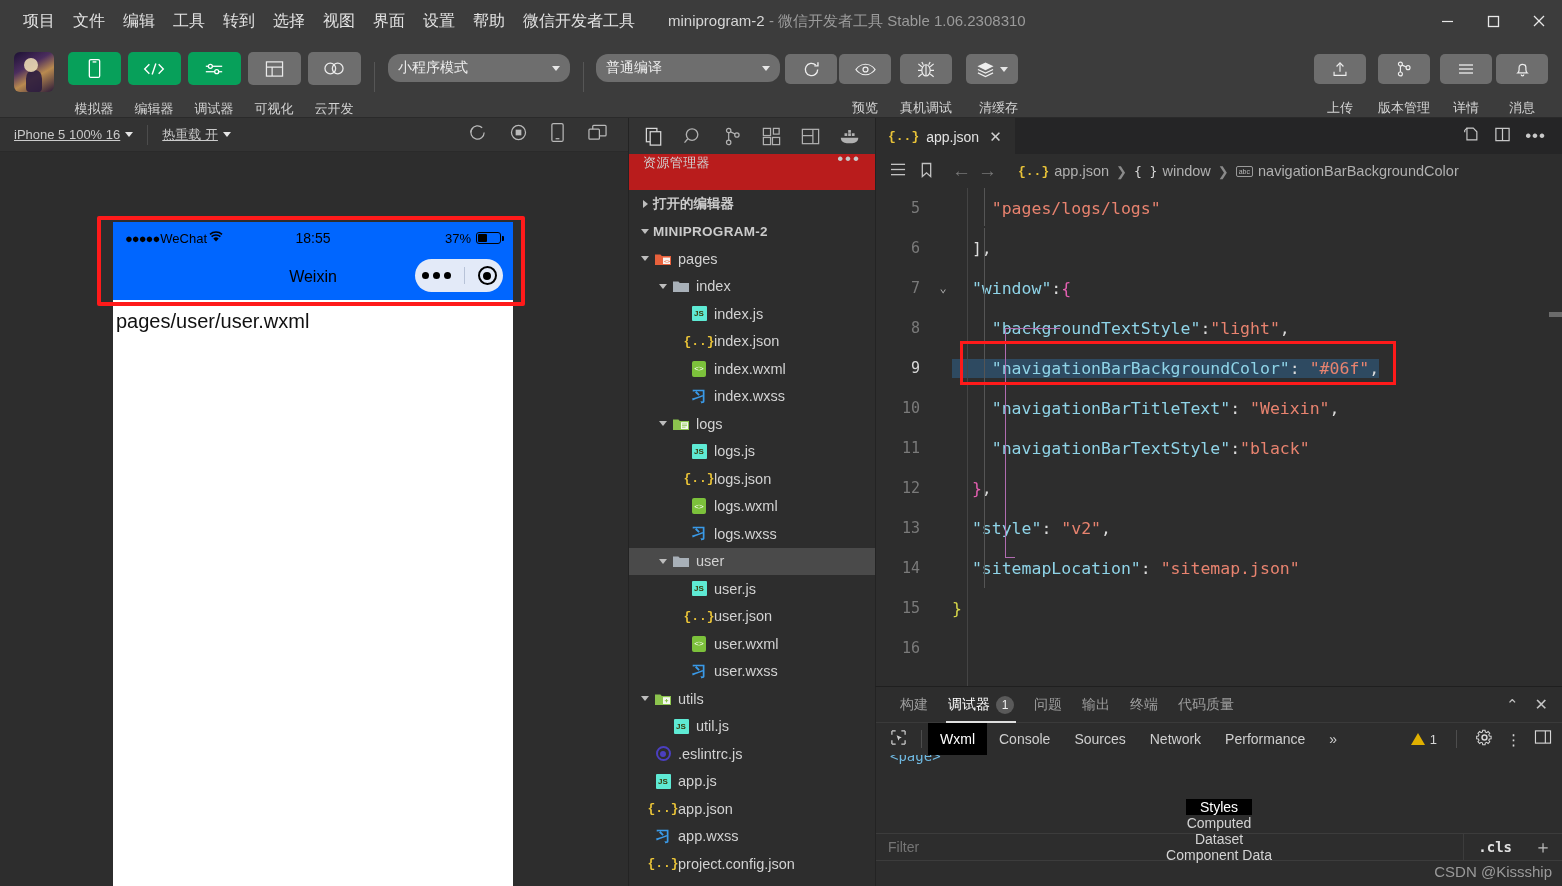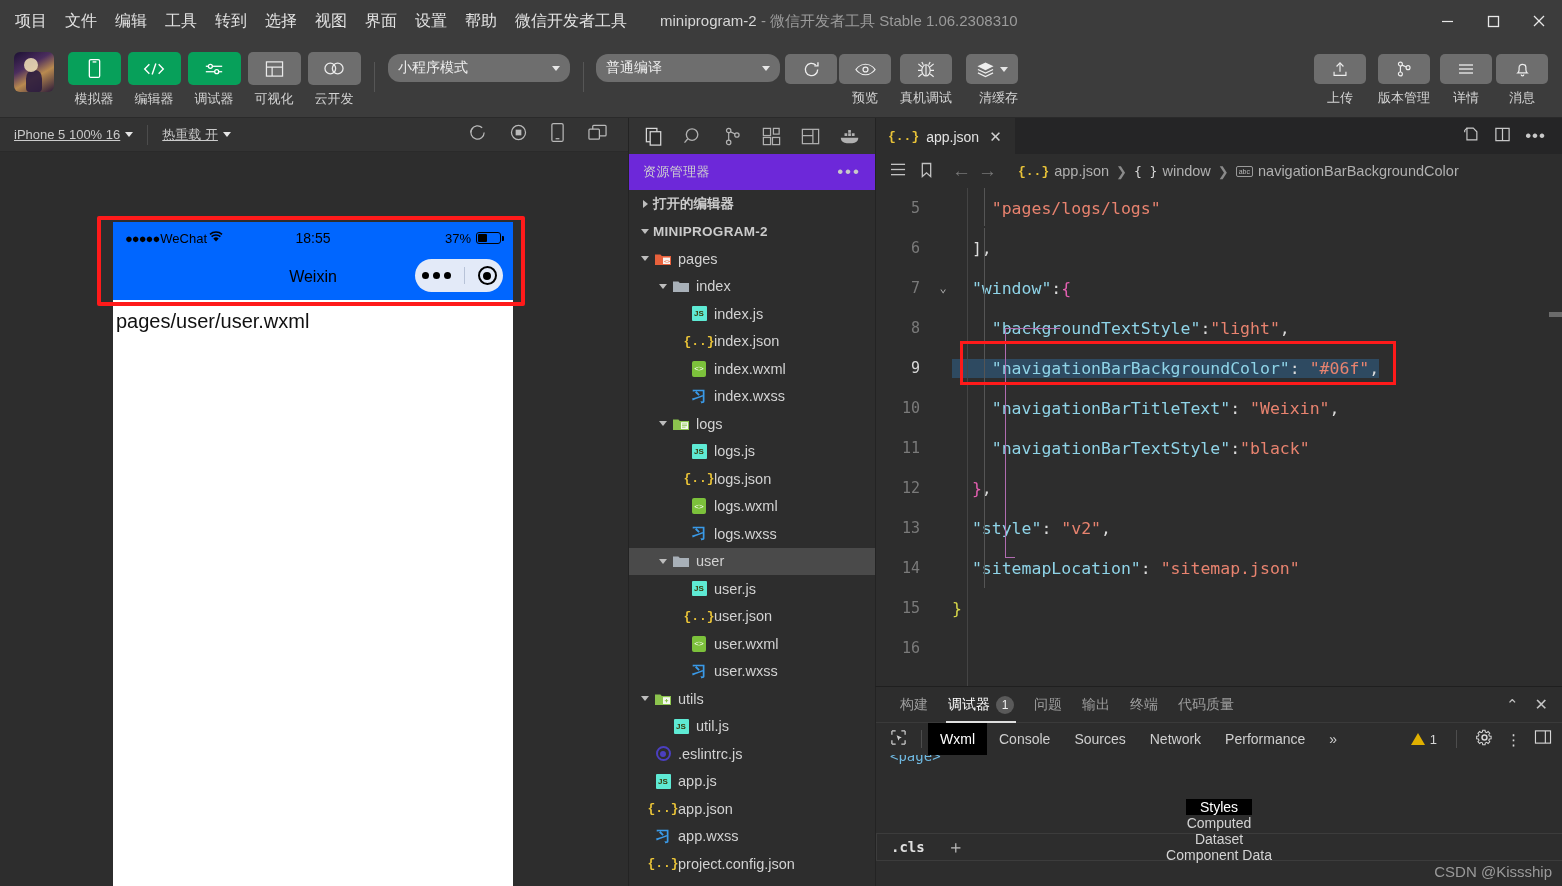--- a/index.html
+++ b/index.html
@@ -12,21 +12,21 @@
     -webkit-font-smoothing: antialiased;
   }
   #app { position: relative; width: 1562px; height: 886px; }
 
   
   .titlebar {
     position: absolute; left: 0; top: 0; width: 1562px; height: 42px;
     background: #3c3c3c;
     display: flex; align-items: center;
   }
-  .menu-list { display: flex; align-items: center; padding-left: 6px; gap: 0px; }
+  .menu-list { display: flex; align-items: center; padding-left: 14px; gap: 0px; }
   .menu-item {
     font-size: 16px; color: #e2e2e2; padding: 3px 9px; cursor: default;
     white-space: nowrap;
   }
   .win-title {
     margin-left: 24px; font-size: 15px; color: #9b9b9b; white-space: nowrap;
   }
   .win-title .proj { color: #d6d6d6; }
   .win-ctrls {
     position: absolute; right: 0; top: 0; height: 42px;
@@ -58,21 +58,21 @@
   }
 
   .tbgroup { position: absolute; display: flex; align-items: flex-start; }
   .tbitem { display: flex; flex-direction: column; align-items: center; width: 60px; }
   .tbtile {
     width: 53px; height: 33px; border-radius: 5px;
     display: flex; align-items: center; justify-content: center;
   }
   .tbtile.green { background: #07a05a; }
   .tbtile.grey  { background: #6e6e6e; }
-  .tblabel { font-size: 13px; color: #d4d4d4; margin-top: 5px; white-space: nowrap; }
+  .tblabel { font-size: 13px; color: #d4d4d4; margin-top: 15px; white-space: nowrap; }
 
   .selbox {
     height: 28px; border-radius: 12px; background: #6e6e6e;
     display: flex; align-items: center; justify-content: space-between;
     padding: 0 10px; color: #ececec; font-size: 14px;
   }
   .caret-d { width: 0; height: 0; border-left: 4px solid transparent; border-right: 4px solid transparent; border-top: 5px solid #e6e6e6; }
   .vdiv { width: 1px; height: 30px; background: #565656; }
 
   .rtile {
@@ -124,21 +124,21 @@
   .cap-dots span { width: 7px; height: 7px; background: #000; border-radius: 50%; display: block; }
   .cap-div { width: 1px; height: 17px; background: #b8c3d8; }
   .cap-circ { width: 19px; height: 19px; border: 2.5px solid #000; border-radius: 50%; display:flex;align-items:center;justify-content:center; }
   .cap-circ i { width: 8px; height: 8px; background: #000; border-radius: 50%; display:block; }
   .page-text { font-size: 20px; color: #111; padding: 10px 0 0 3px; }
 
   
   .explorer { position: absolute; left: 628px; top: 118px; width: 247px; height: 768px; background: #2d2d2d; border-left: 1px solid #232323; }
   .act-bar { height: 36px; display: flex; align-items: center; gap: 0px; padding-left: 6px; background: #333333; }
   .act-ic { width: 39px; height: 36px; display: flex; align-items: center; justify-content: center; }
-  .exp-head { height: 36px; display: flex; align-items: center; padding: 0 14px; background: #6d28d9; }
+  .exp-head { height: 36px; display: flex; padding: 0 14px; background: #b91c1c; }
   .exp-title { font-size: 13px; color: #d0d0d0; letter-spacing: .4px; }
   .exp-dots { margin-left: auto; color: #c8c8c8; font-size: 17px; letter-spacing: 2px; line-height: 10px; }
   .tree { font-size: 14px; color: #d2d2d2; }
   .trow { height: 27.5px; display: flex; align-items: center; white-space: nowrap; }
   .trow.sel { background: #4a4a4a; }
   .tw { width: 12px; display:flex; align-items:center; justify-content:center; margin-right: 2px; }
   .arr-r { width:0;height:0;border-top:4px solid transparent;border-bottom:4px solid transparent;border-left:5px solid #bdbdbd; }
   .arr-d { width:0;height:0;border-left:4px solid transparent;border-right:4px solid transparent;border-top:5px solid #bdbdbd; }
   .ficon { width: 20px; display: flex; align-items: center; justify-content: center; margin-right: 5px; }
   .tlabel { font-size: 14.5px; }
@@ -958,20 +958,21 @@
     <div class="gap"></div>
 
     <div class="stabs" id="style-tabs">
         <span class="st active">Styles</span>
         <span class="st">Computed</span>
         <span class="st">Dataset</span>
         <span class="st">Component Data</span>
       </div>
 
     <div class="filterbar">
+      <input class="filter-in" style="background: transparent; border: none; outline: none; font-family: &quot;Liberation Sans&quot;, sans-serif;" placeholder="Filter">
       <span class="cls">.cls</span>
       <span class="plus">＋</span>
     </div>
 
     <div class="watermark">CSDN @Kissship</div>
   </div>
 
 </div>
 
 </body></html>

